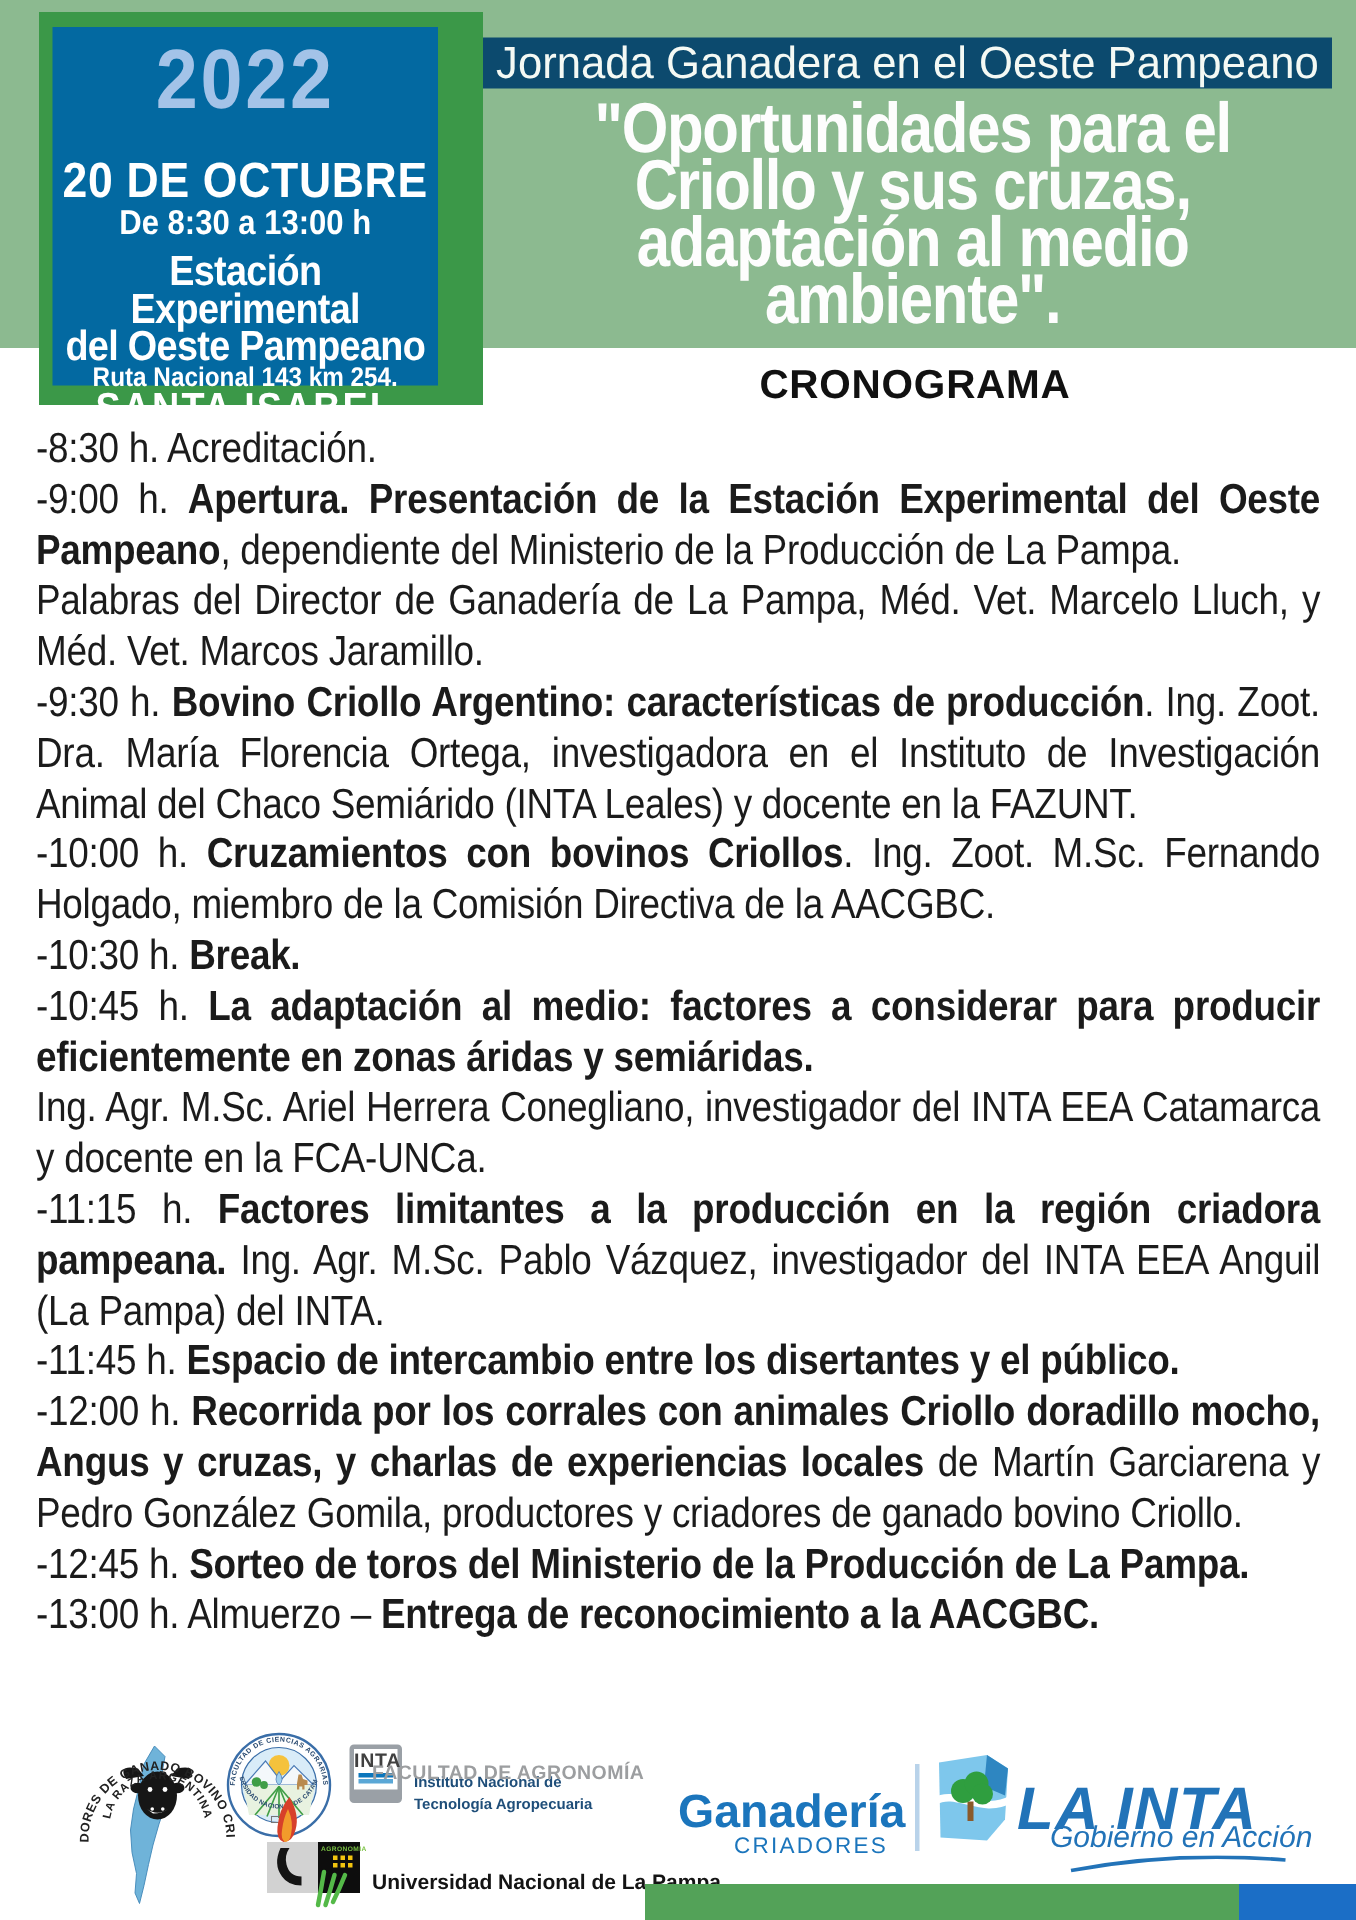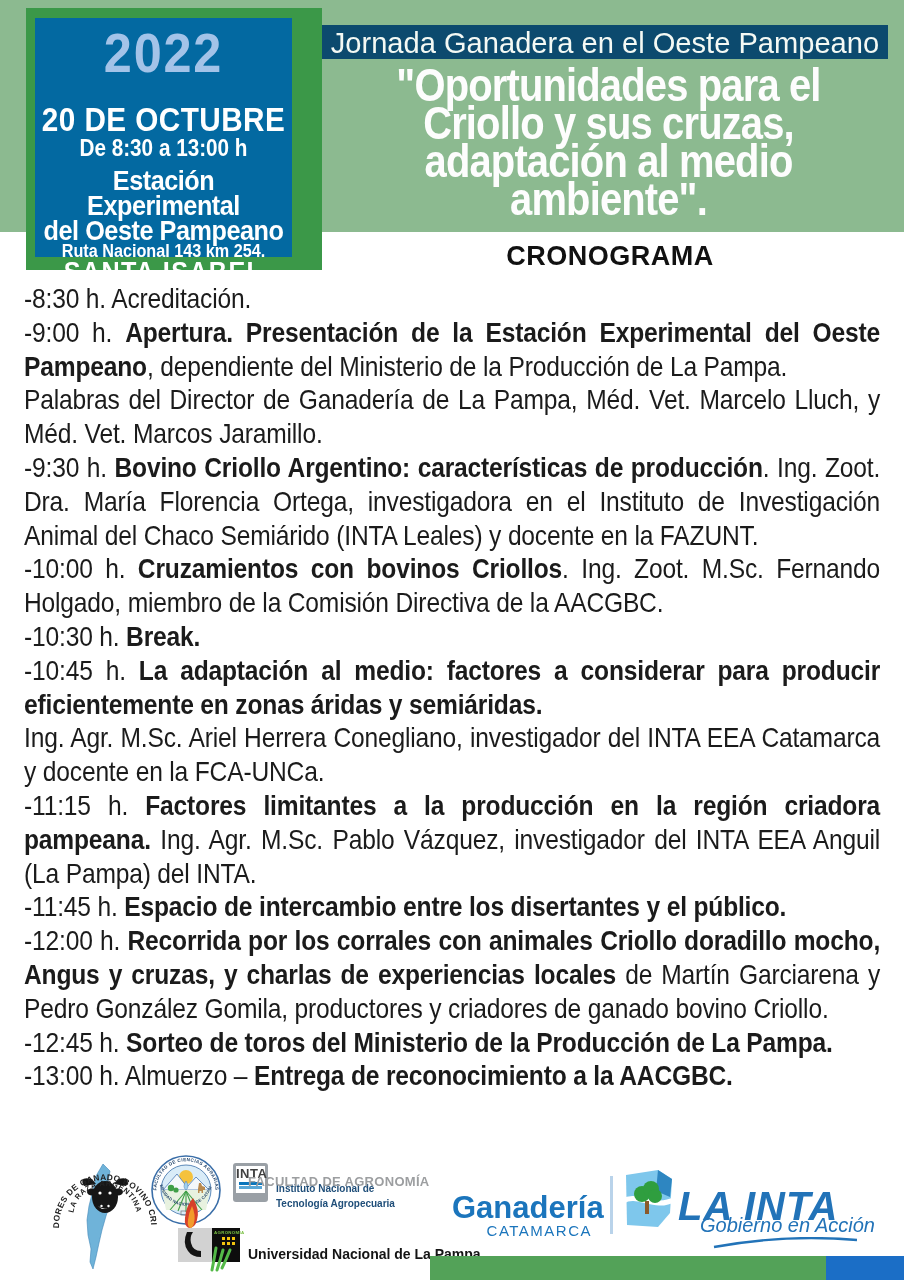--- a/index.html
+++ b/index.html
@@ -200,21 +200,21 @@
     <g stroke="#54b948" stroke-width="3" stroke-linecap="round">
       <path d="M38,50 q-2,12 -4,22" fill="none"></path>
       <path d="M45,52 q-3,11 -6,20" fill="none"></path>
       <path d="M52,52 q-4,10 -8,18" fill="none"></path>
     </g>
   </svg>
   <div class="fac-caption1">FACULTAD DE AGRONOMÍA</div>
   <div class="fac-caption2">Universidad Nacional de La Pampa</div>
 
   <div class="prod-name">Ganadería</div>
-  <div class="prod-min">CATAMARCA</div>
+  <div class="prod-min">CRIADORES</div>
   <div class="divider"></div>
 
   <svg class="svg-abs" style="left:620px;top:1167px" width="58" height="70" viewBox="0 0 58 70">
     <path d="M6,8 L38,3 52,12 50,46 38,60 7,58 Z" fill="#7ec7ec"></path>
     <path d="M38,3 L52,12 50,30 36,24 Z" fill="#2e86c1"></path>
     <path d="M3,34 C 18,25 34,44 55,32" stroke="#ffffff" stroke-width="5" fill="none"></path>
     <g>
       <rect x="25" y="34" width="4" height="13" fill="#8a5a2b"></rect>
       <circle cx="22" cy="27" r="8" fill="#2f9e3f"></circle>
       <circle cx="31" cy="22" r="8" fill="#2f9e3f"></circle>

